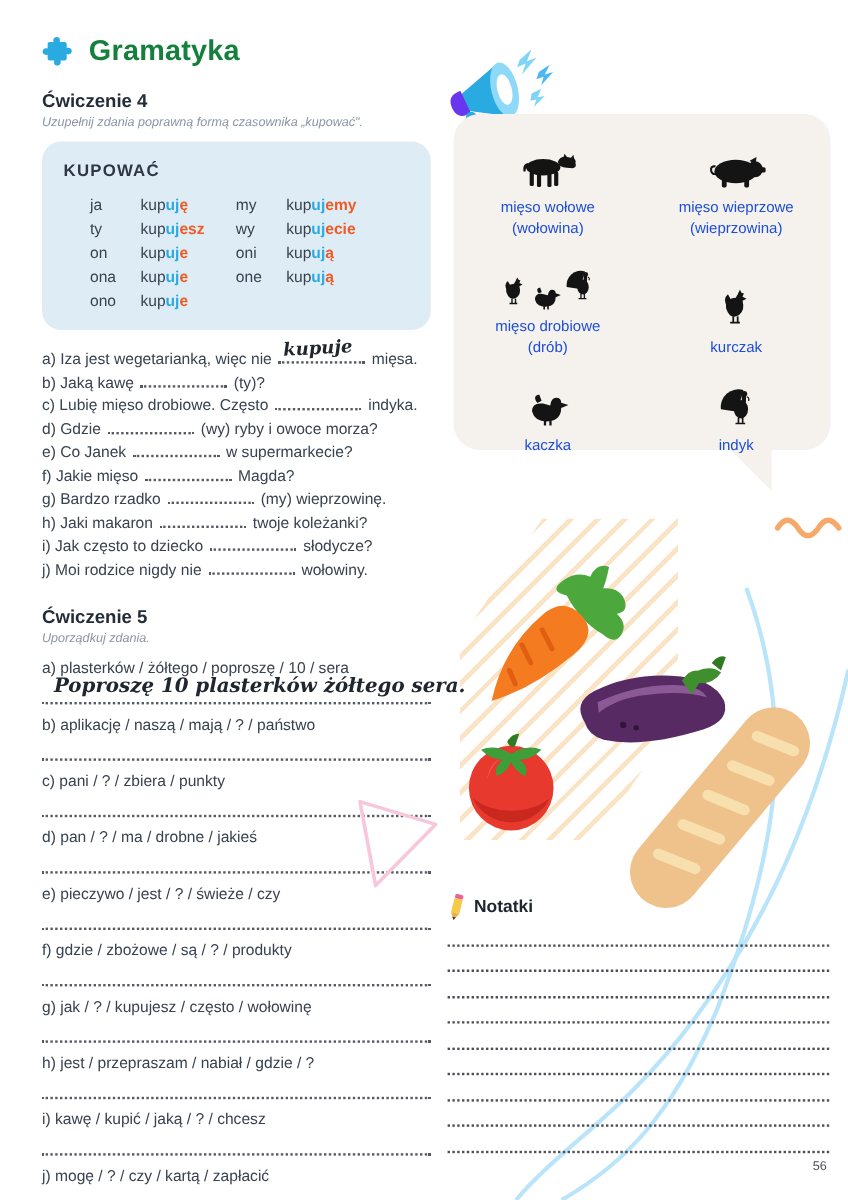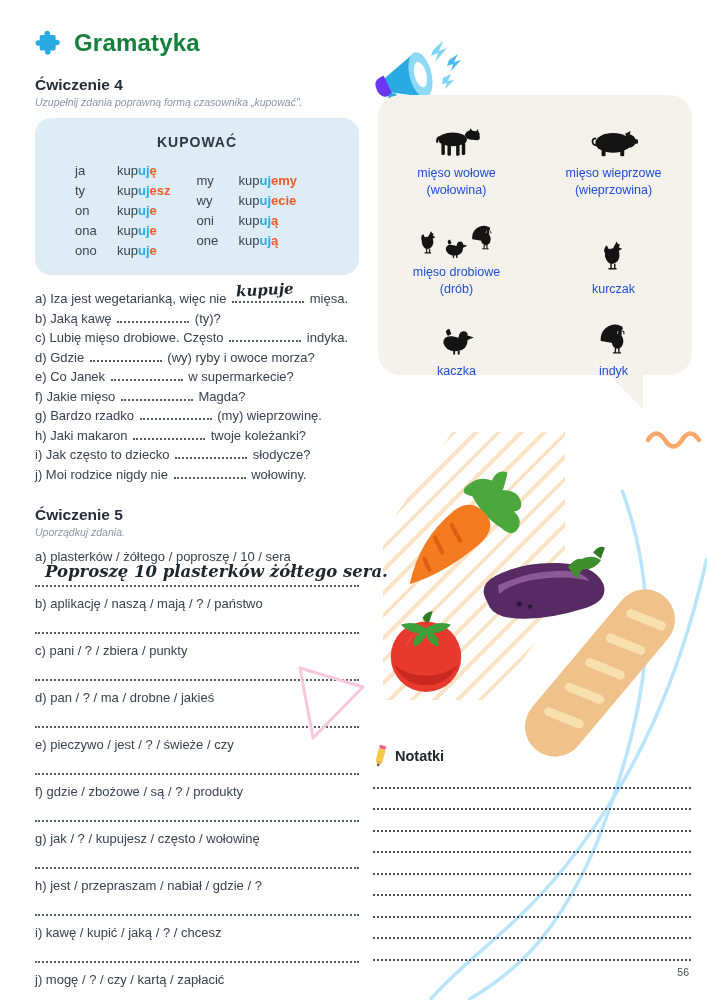--- a/index.html
+++ b/index.html
@@ -10,22 +10,22 @@
   .hdr{position:absolute;left:35px;top:28px;display:flex;align-items:center;gap:9px;}
   .hdr h1{font-size:24px;margin:0;color:#15803d;letter-spacing:.2px;}
 
   
   .leftcol{position:absolute;left:35px;top:76px;width:324px;}
   .ex-title{font-size:15.5px;font-weight:bold;color:#242c38;margin:0 0 2px 0;}
   .ex-instr{font-size:10.5px;font-style:italic;color:#8b95a6;margin:0 0 10px 0;}
 
   
   .conj-card{background:#deedf5;border-radius:16px;padding:14px 18px 16px 18px;margin:2px 0 14px 0;}
-  .conj-title{text-align:center;font-weight:bold;font-size:14px;letter-spacing:1px;color:#2e3643;margin:2px 0 12px 0;}
-  .conj-cols{display:flex;gap:26px;padding-left:22px;align-items:center;}
+  .conj-title{text-align:left;font-weight:bold;font-size:14px;letter-spacing:1px;color:#2e3643;margin:2px 0 12px 0;}
+  .conj-cols{display:flex;gap:26px;padding-left:22px;}
   .conj-col{display:flex;flex-direction:column;gap:3px;}
   .conj-row{display:flex;font-size:13px;line-height:17px;}
   .conj-row .pn{width:42px;color:#39424f;}
   .seg-stem{color:#39424f;}
   .seg-infix{color:#29abe2;font-weight:bold;}
   .seg-end{color:#f15a24;font-weight:bold;}
 
   
   .ex4-list{font-size:13px;line-height:19.5px;}
   .ex4-item{white-space:nowrap;}

